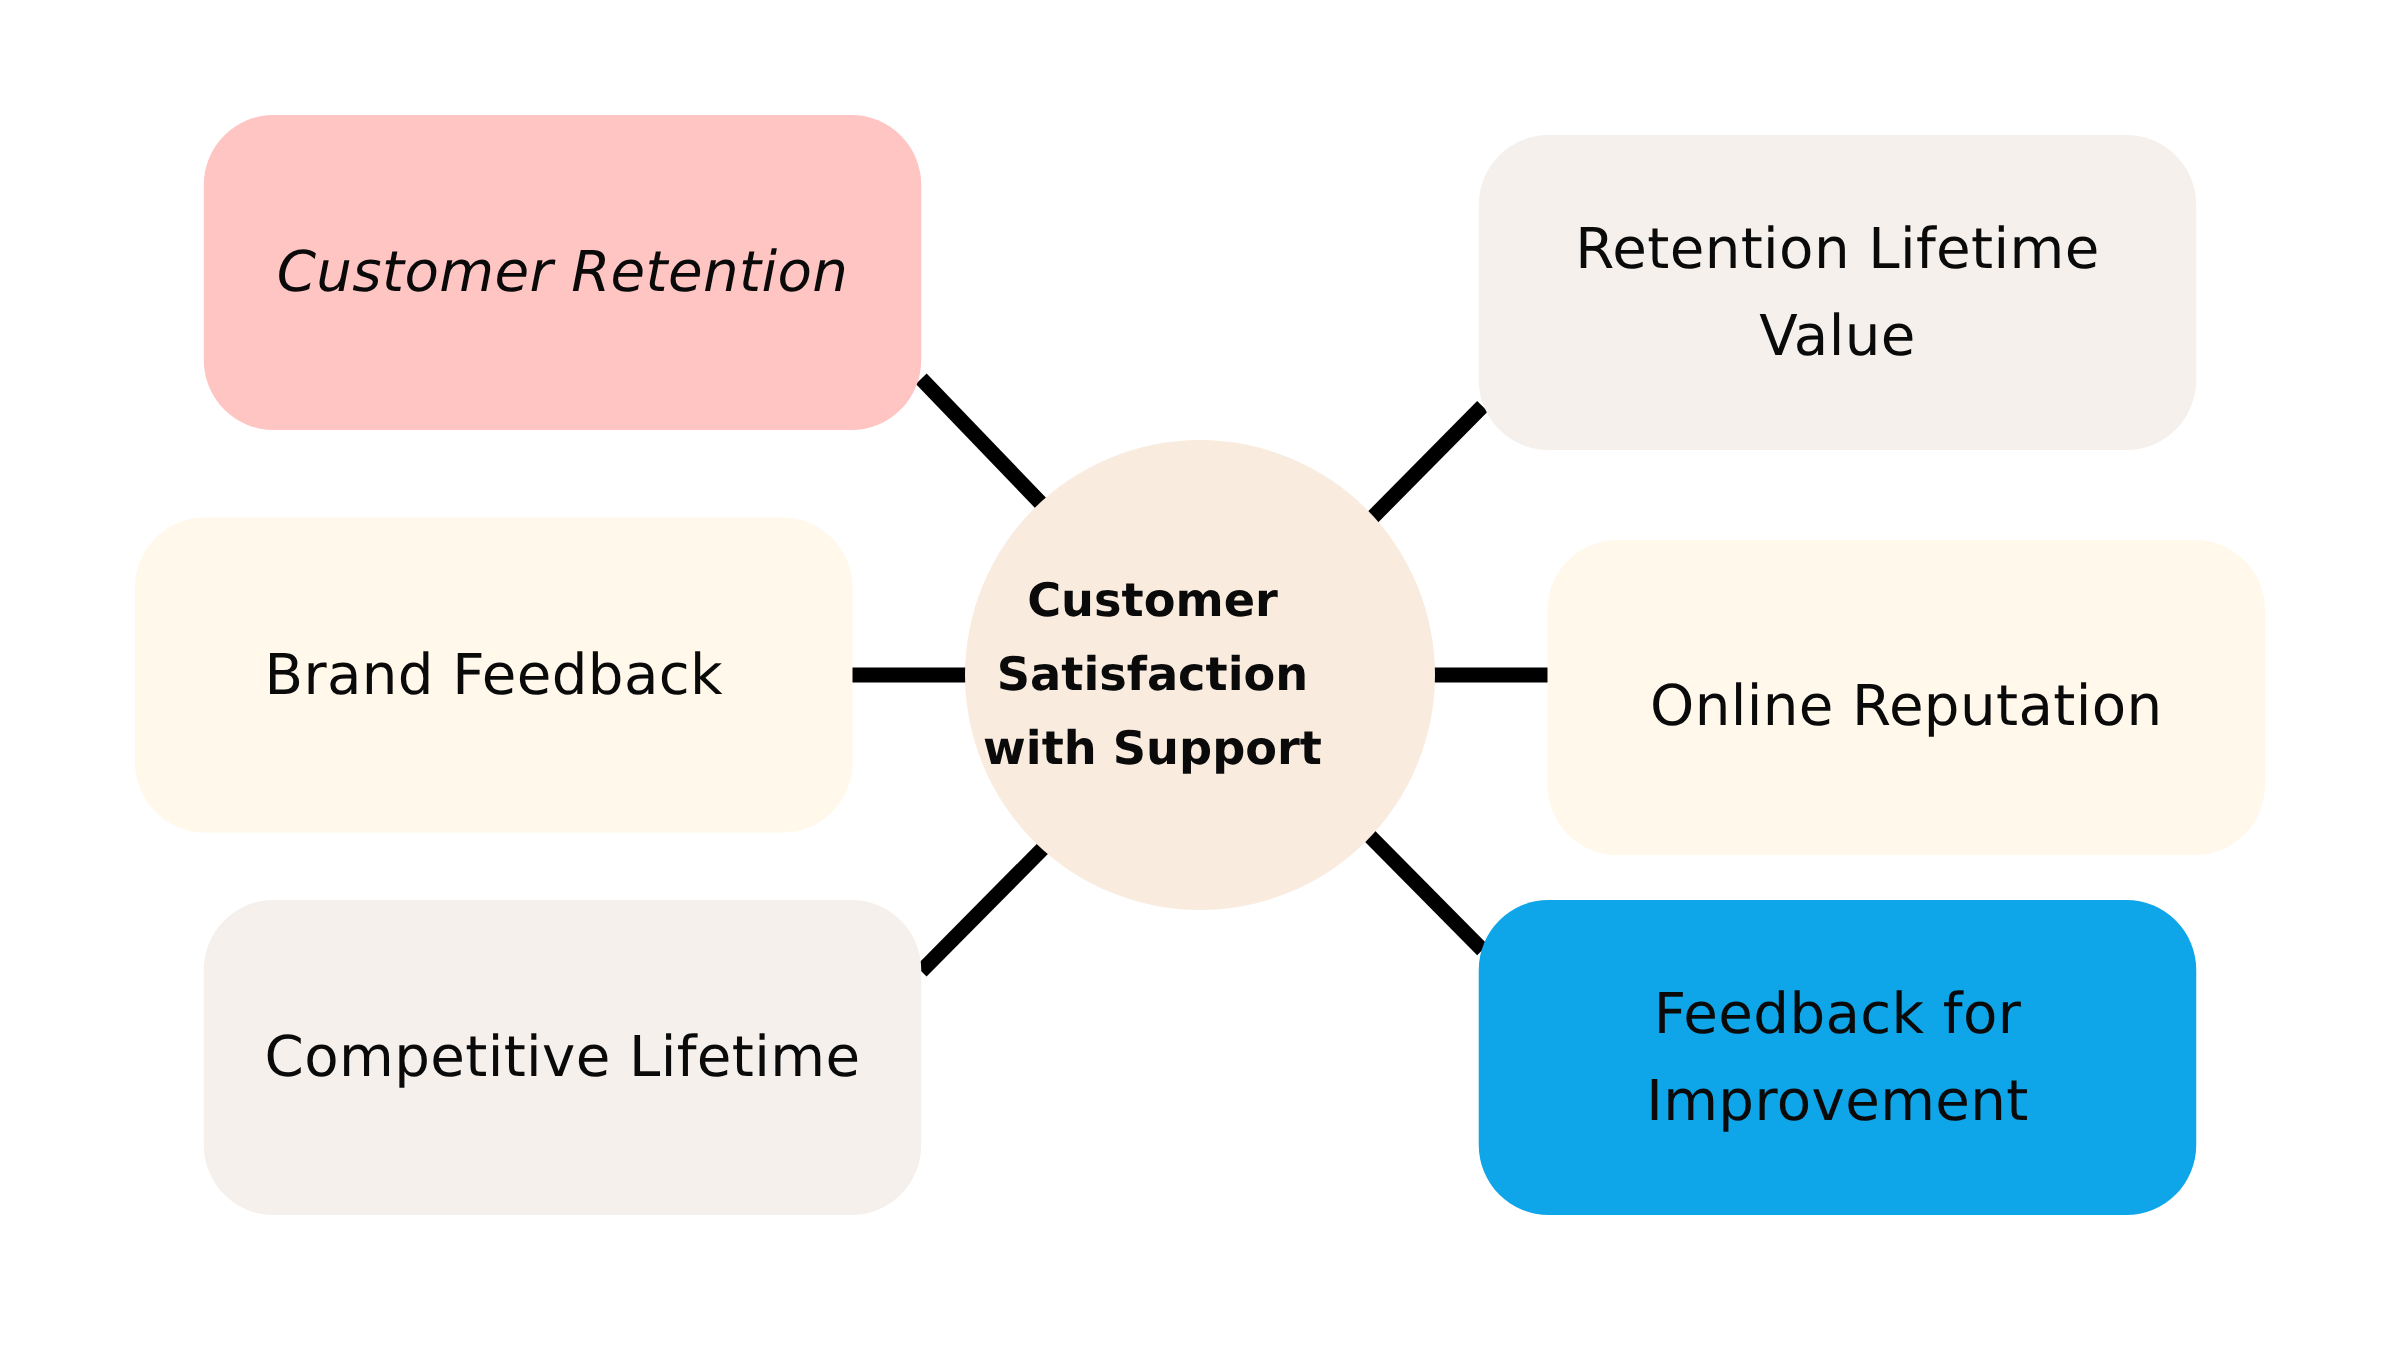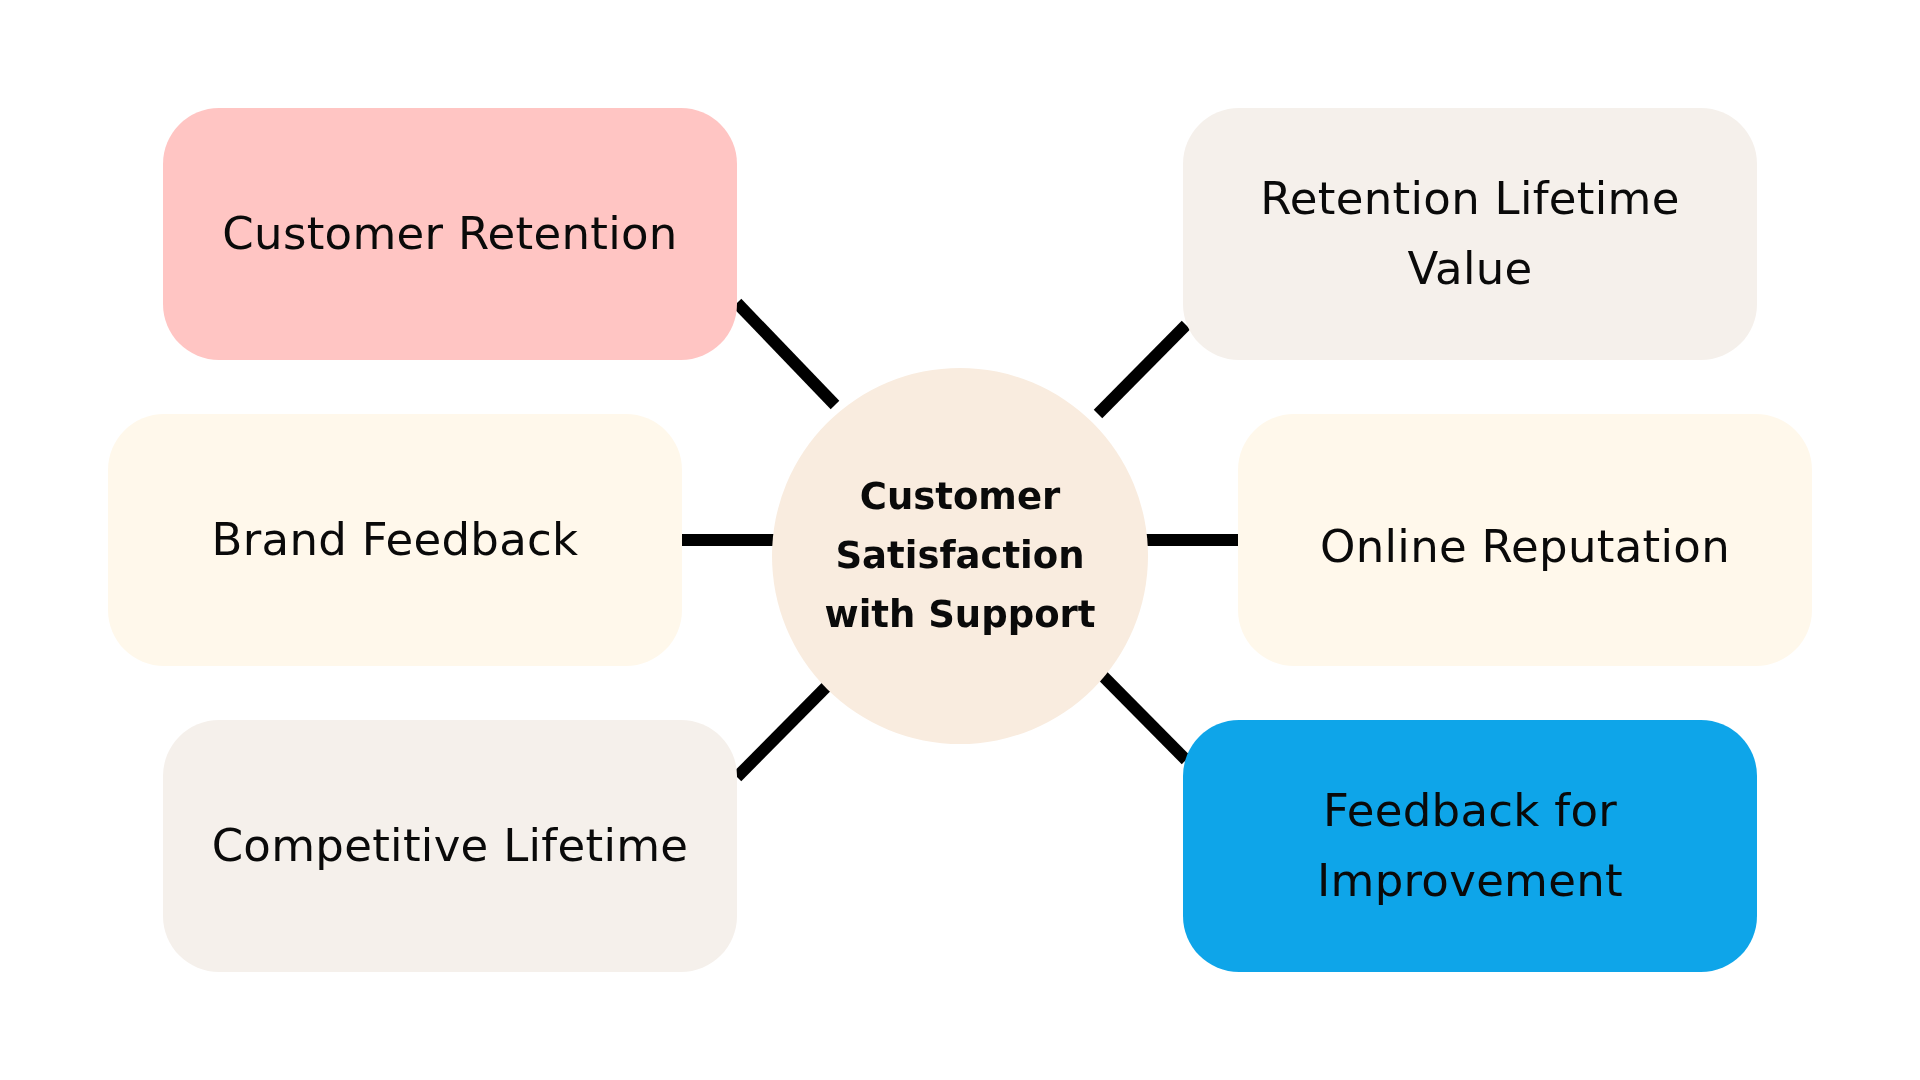--- a/index.html
+++ b/index.html
@@ -35,37 +35,37 @@
       box-sizing: border-box;
       padding: 0 40px;
     }
     .node-label {
       font-family: "DejaVu Sans", sans-serif;
       font-size: 45px;
       line-height: 70px;
       color: #0a0a0a;
       letter-spacing: 0.3px;
     }
-    #node-0 { left: 163px; top: 108px; }
+    #node-0 { left: 163px; top: 92px; font-style: italic; }
     #node-1 { left: 1183px; top: 108px; }
     #node-2 { left: 108px; top: 414px; }
-    #node-3 { left: 1238px; top: 414px; padding-top: 14px; }
+    #node-3 { left: 1238px; top: 432px; padding-top: 14px; }
     #node-4 { left: 163px; top: 720px; }
     #node-5 { left: 1183px; top: 720px; }
 
     #center {
       position: absolute;
       left: 772px;
-      top: 368px;
+      top: 352px;
       width: 376px;
       height: 376px;
       border-radius: 50%;
       display: flex;
       align-items: center;
-      justify-content: center;
+      justify-content: flex-start;
       text-align: center;
     }
     #center-label {
       font-family: "DejaVu Sans", sans-serif;
       font-weight: bold;
       font-size: 37px;
       line-height: 59px;
       color: #0a0a0a;
       width: 300px;
       margin-top: -2px;

